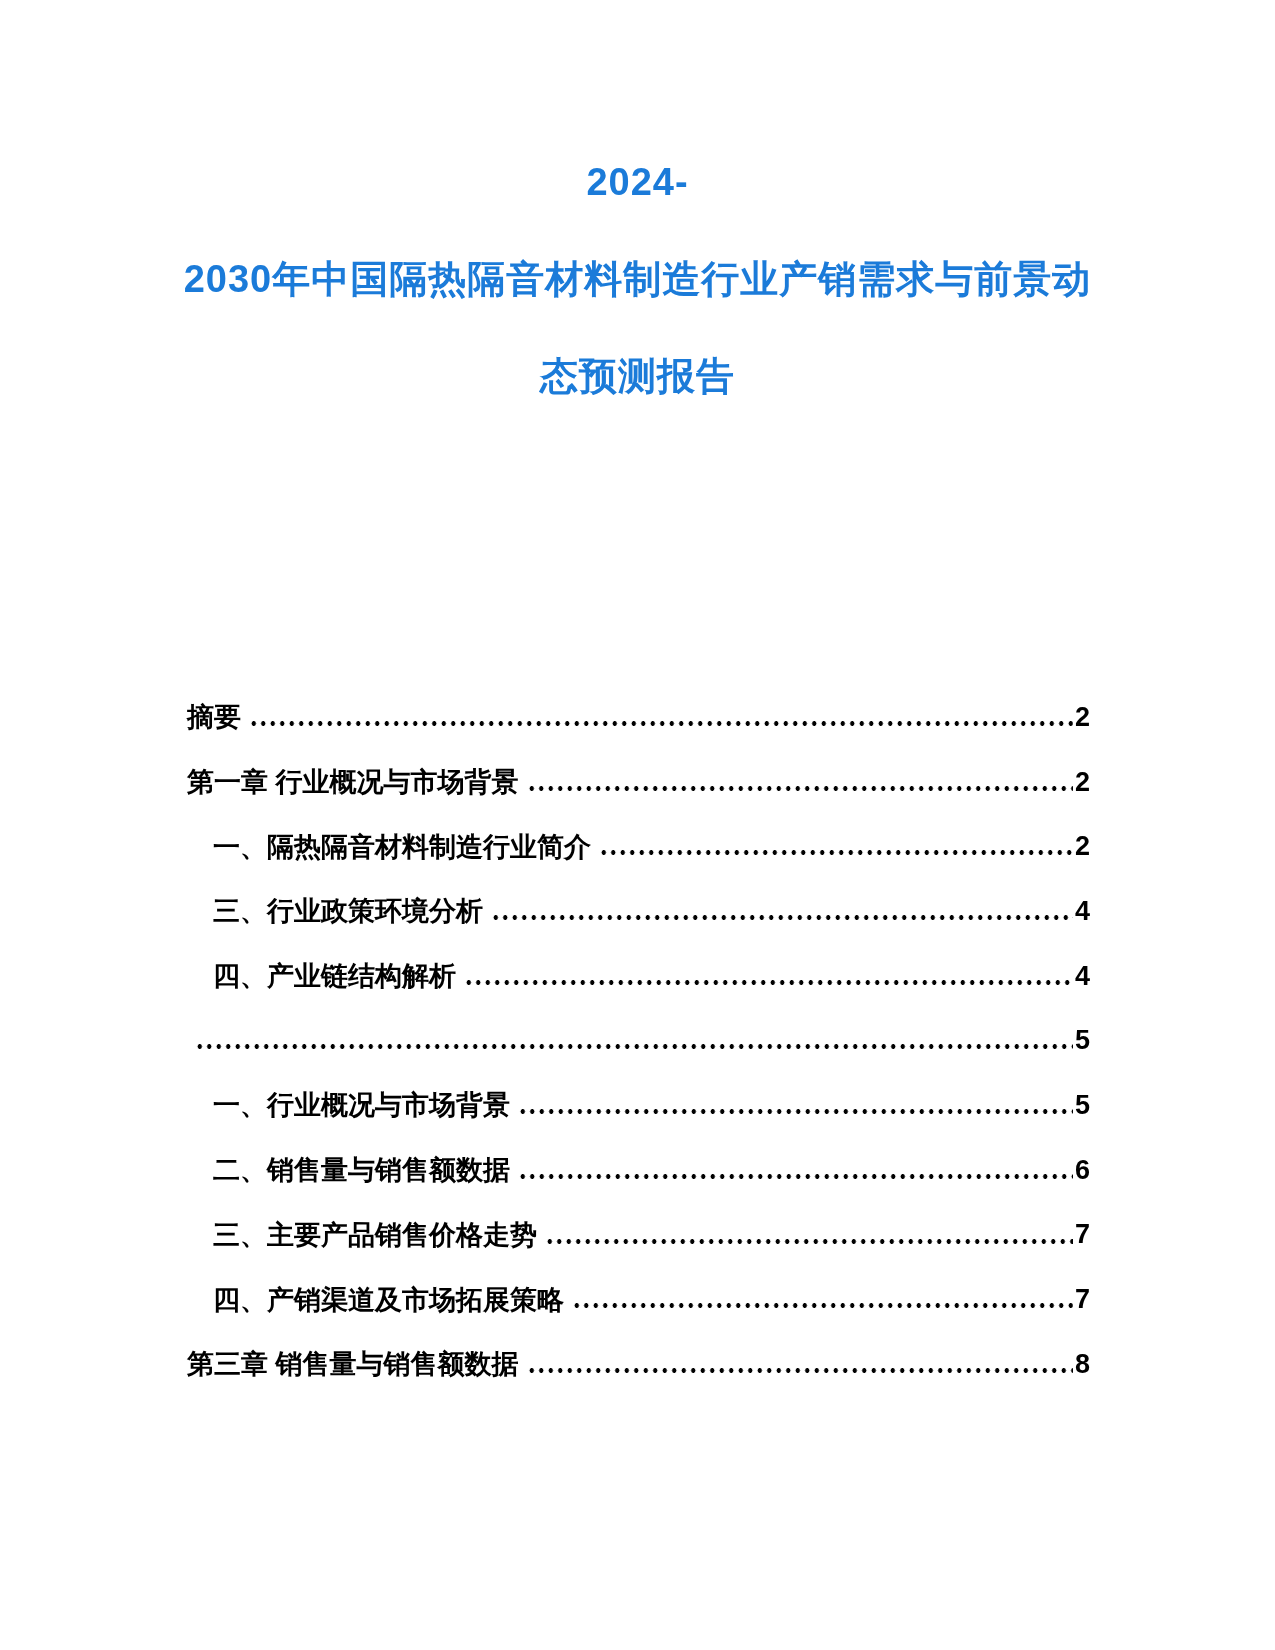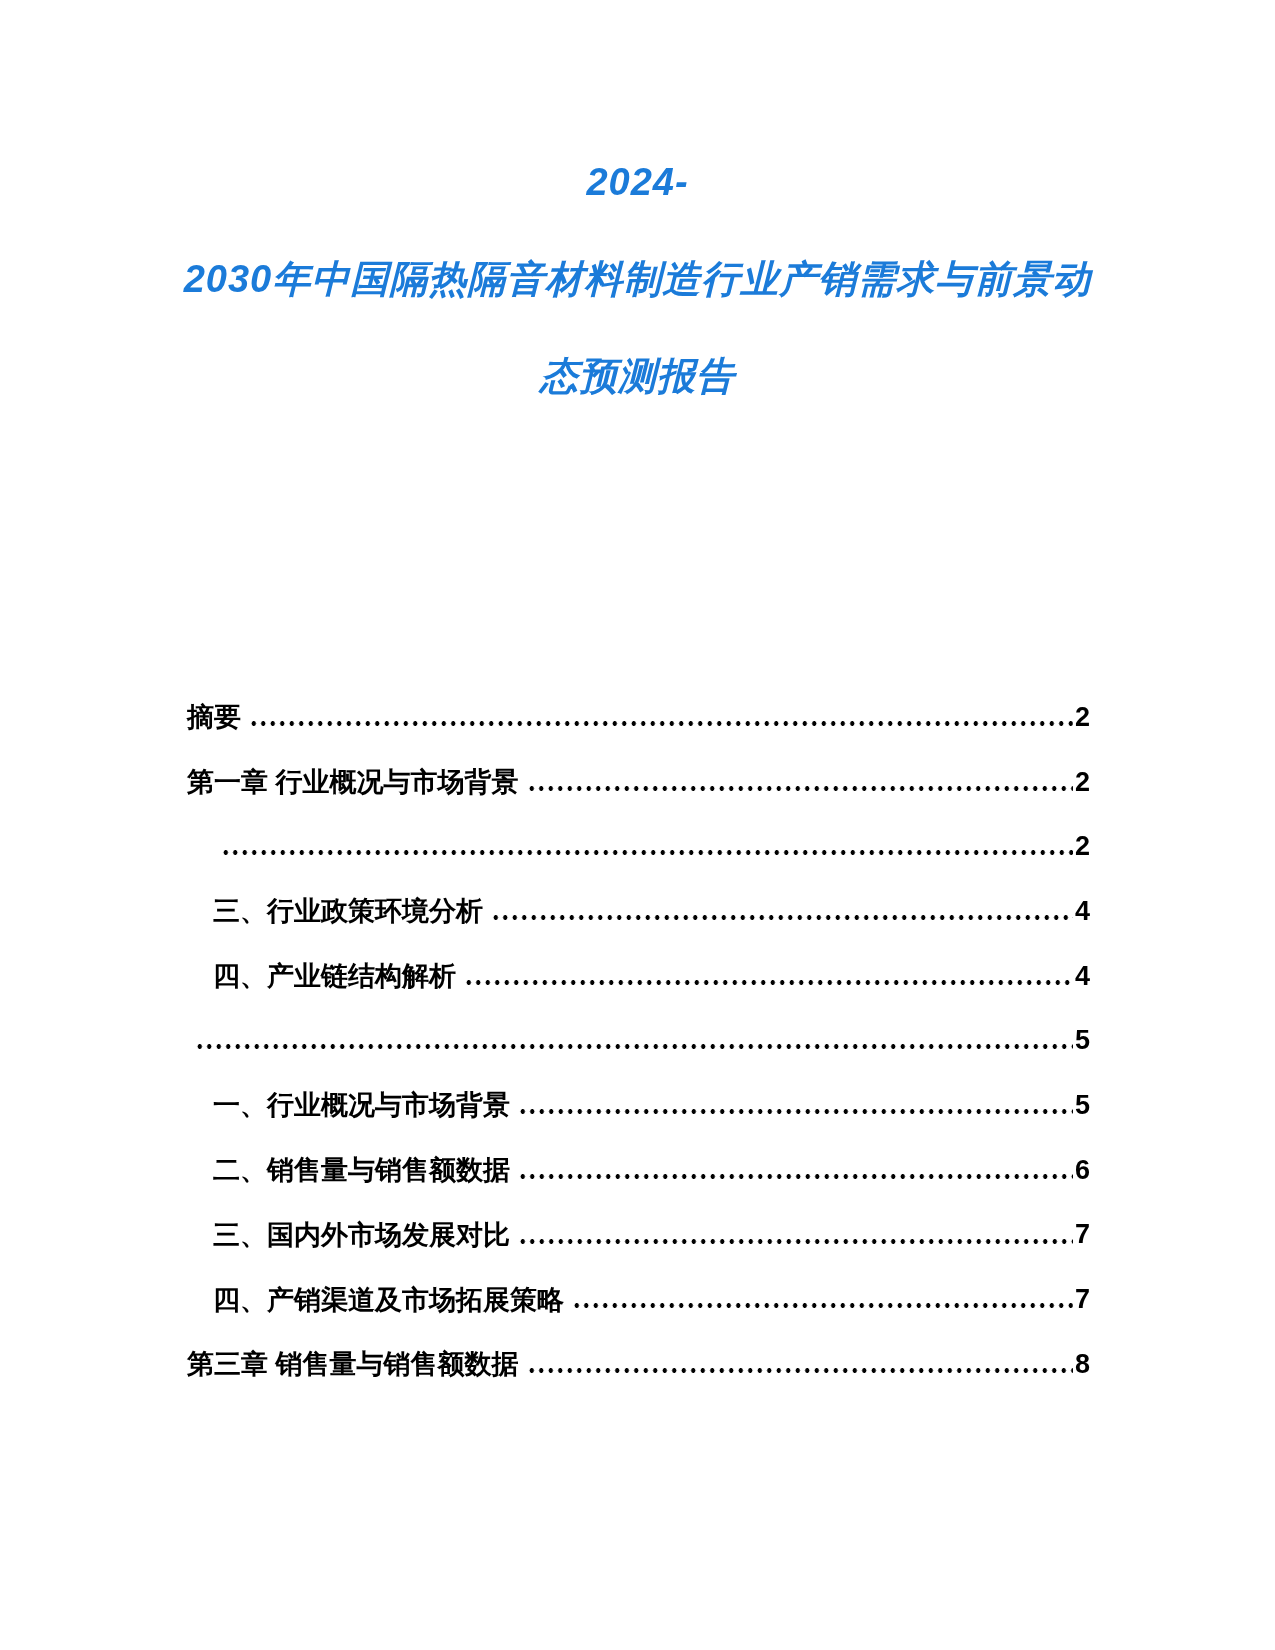--- a/index.html
+++ b/index.html
@@ -14,21 +14,21 @@
   }
   .title-block {
     padding-top: 134px;
     margin: 0 92px;
     text-align: center;
     font-size: 38px;
     font-weight: 700;
     line-height: 97px;
     letter-spacing: 1px;
   }
-  .title-line { white-space: nowrap; font-style: italic; }
+  .title-line { white-space: nowrap; }
   .toc {
     margin: 260px 185px 0 187px; 
   }
   .toc-row {
     height: 64.7px;
     display: flex;
     align-items: center;
     font-size: 27px;
     font-weight: 700;
     color: #000000;
@@ -65,20 +65,21 @@
       <span class="toc-page">2</span>
     </div>
 
     <div class="toc-row">
       <span class="toc-label">第一章 行业概况与市场背景</span>
       <span class="leader"></span>
       <span class="toc-page">2</span>
     </div>
 
     <div class="toc-row sub">
+      <span class="toc-label">一、隔热隔音材料制造行业简介</span>
       <span class="leader"></span>
       <span class="toc-page">2</span>
     </div>
 
 
     <div class="toc-row sub">
       <span class="toc-label">三、行业政策环境分析</span>
       <span class="leader"></span>
       <span class="toc-page">4</span>
     </div>
@@ -100,21 +101,21 @@
       <span class="toc-page">5</span>
     </div>
 
     <div class="toc-row sub">
       <span class="toc-label">二、销售量与销售额数据</span>
       <span class="leader"></span>
       <span class="toc-page">6</span>
     </div>
 
     <div class="toc-row sub">
-      <span class="toc-label">三、国内外市场发展对比</span>
+      <span class="toc-label">三、主要产品销售价格走势</span>
       <span class="leader"></span>
       <span class="toc-page">7</span>
     </div>
 
     <div class="toc-row sub">
       <span class="toc-label">四、产销渠道及市场拓展策略</span>
       <span class="leader"></span>
       <span class="toc-page">7</span>
     </div>
 

